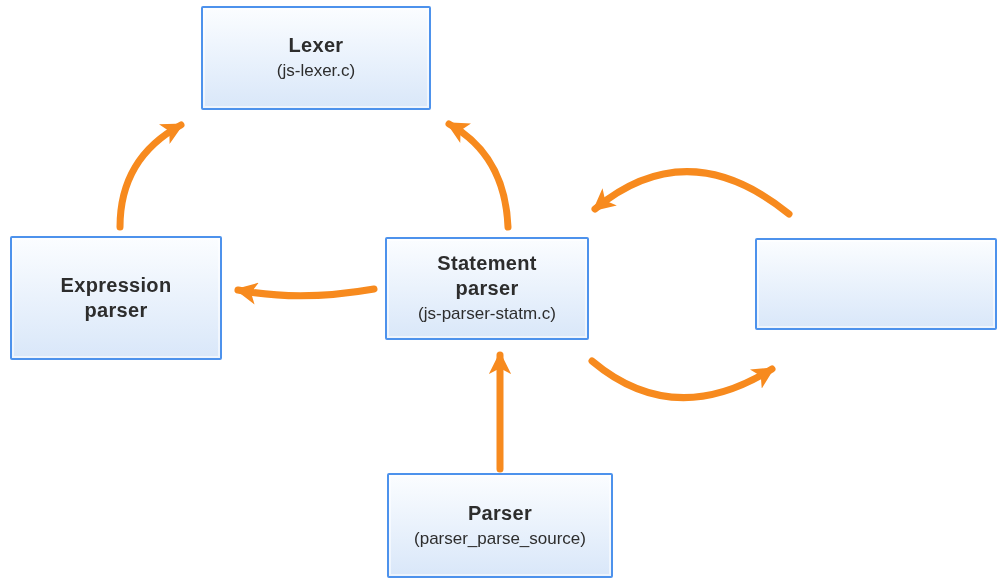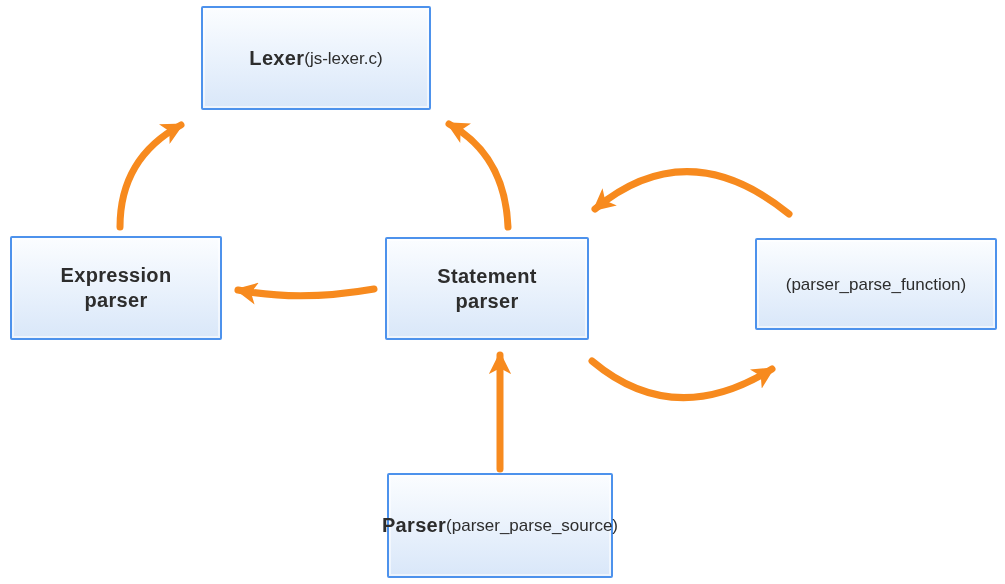--- a/index.html
+++ b/index.html
@@ -27,21 +27,21 @@
   }
   .ah-fill{fill:var(--arrow);}
   .node{
     position:absolute;
     box-sizing:border-box;
     border:2px solid var(--box_border);
     border-radius:2px;
     background:linear-gradient(180deg,var(--box_fill_top) 0%,var(--box_fill_bottom) 100%);
     box-shadow:inset 0 0 0 2px rgba(255,255,255,0.55);
     display:flex;
-    flex-direction:row;
+    flex-direction:column;
     align-items:center;
     justify-content:center;
     text-align:center;
     color:var(--text);
   }
   .node .title{
     font-size:20px;
     font-weight:700;
     line-height:1.25;
     white-space:pre-line;
@@ -78,32 +78,32 @@
     <path class="edge" marker-end="url(#ah)" d="M 592 361 Q 674 430 772 369"></path>
 
     <path class="edge" marker-end="url(#ah)" d="M 500 469 L 500 355"></path>
   </svg>
 
   <div class="node" style="left:201px;top:6px;width:230px;height:104px">
     <div class="title">Lexer</div>
     <div class="subtitle">(js-lexer.c)</div>
   </div>
 
-  <div class="node" style="left:10px;top:236px;width:212px;height:104px">
+  <div class="node" style="left:10px;top:236px;width:212px;height:124px">
     <div class="title">Expression
 parser</div>
   </div>
 
   <div class="node" style="left:385px;top:237px;width:204px;height:103px">
     <div class="title">Statement
 parser</div>
+    <div class="subtitle">(js-parser-statm.c)</div>
   </div>
 
   <div class="node" style="left:755px;top:238px;width:242px;height:92px">
-    <div class="subtitle">(parser_parse_function)</div>
   </div>
 
   <div class="node" style="left:387px;top:473px;width:226px;height:105px">
     <div class="title">Parser</div>
     <div class="subtitle">(parser_parse_source)</div>
   </div>
 
 </div>
 
 </body></html>

